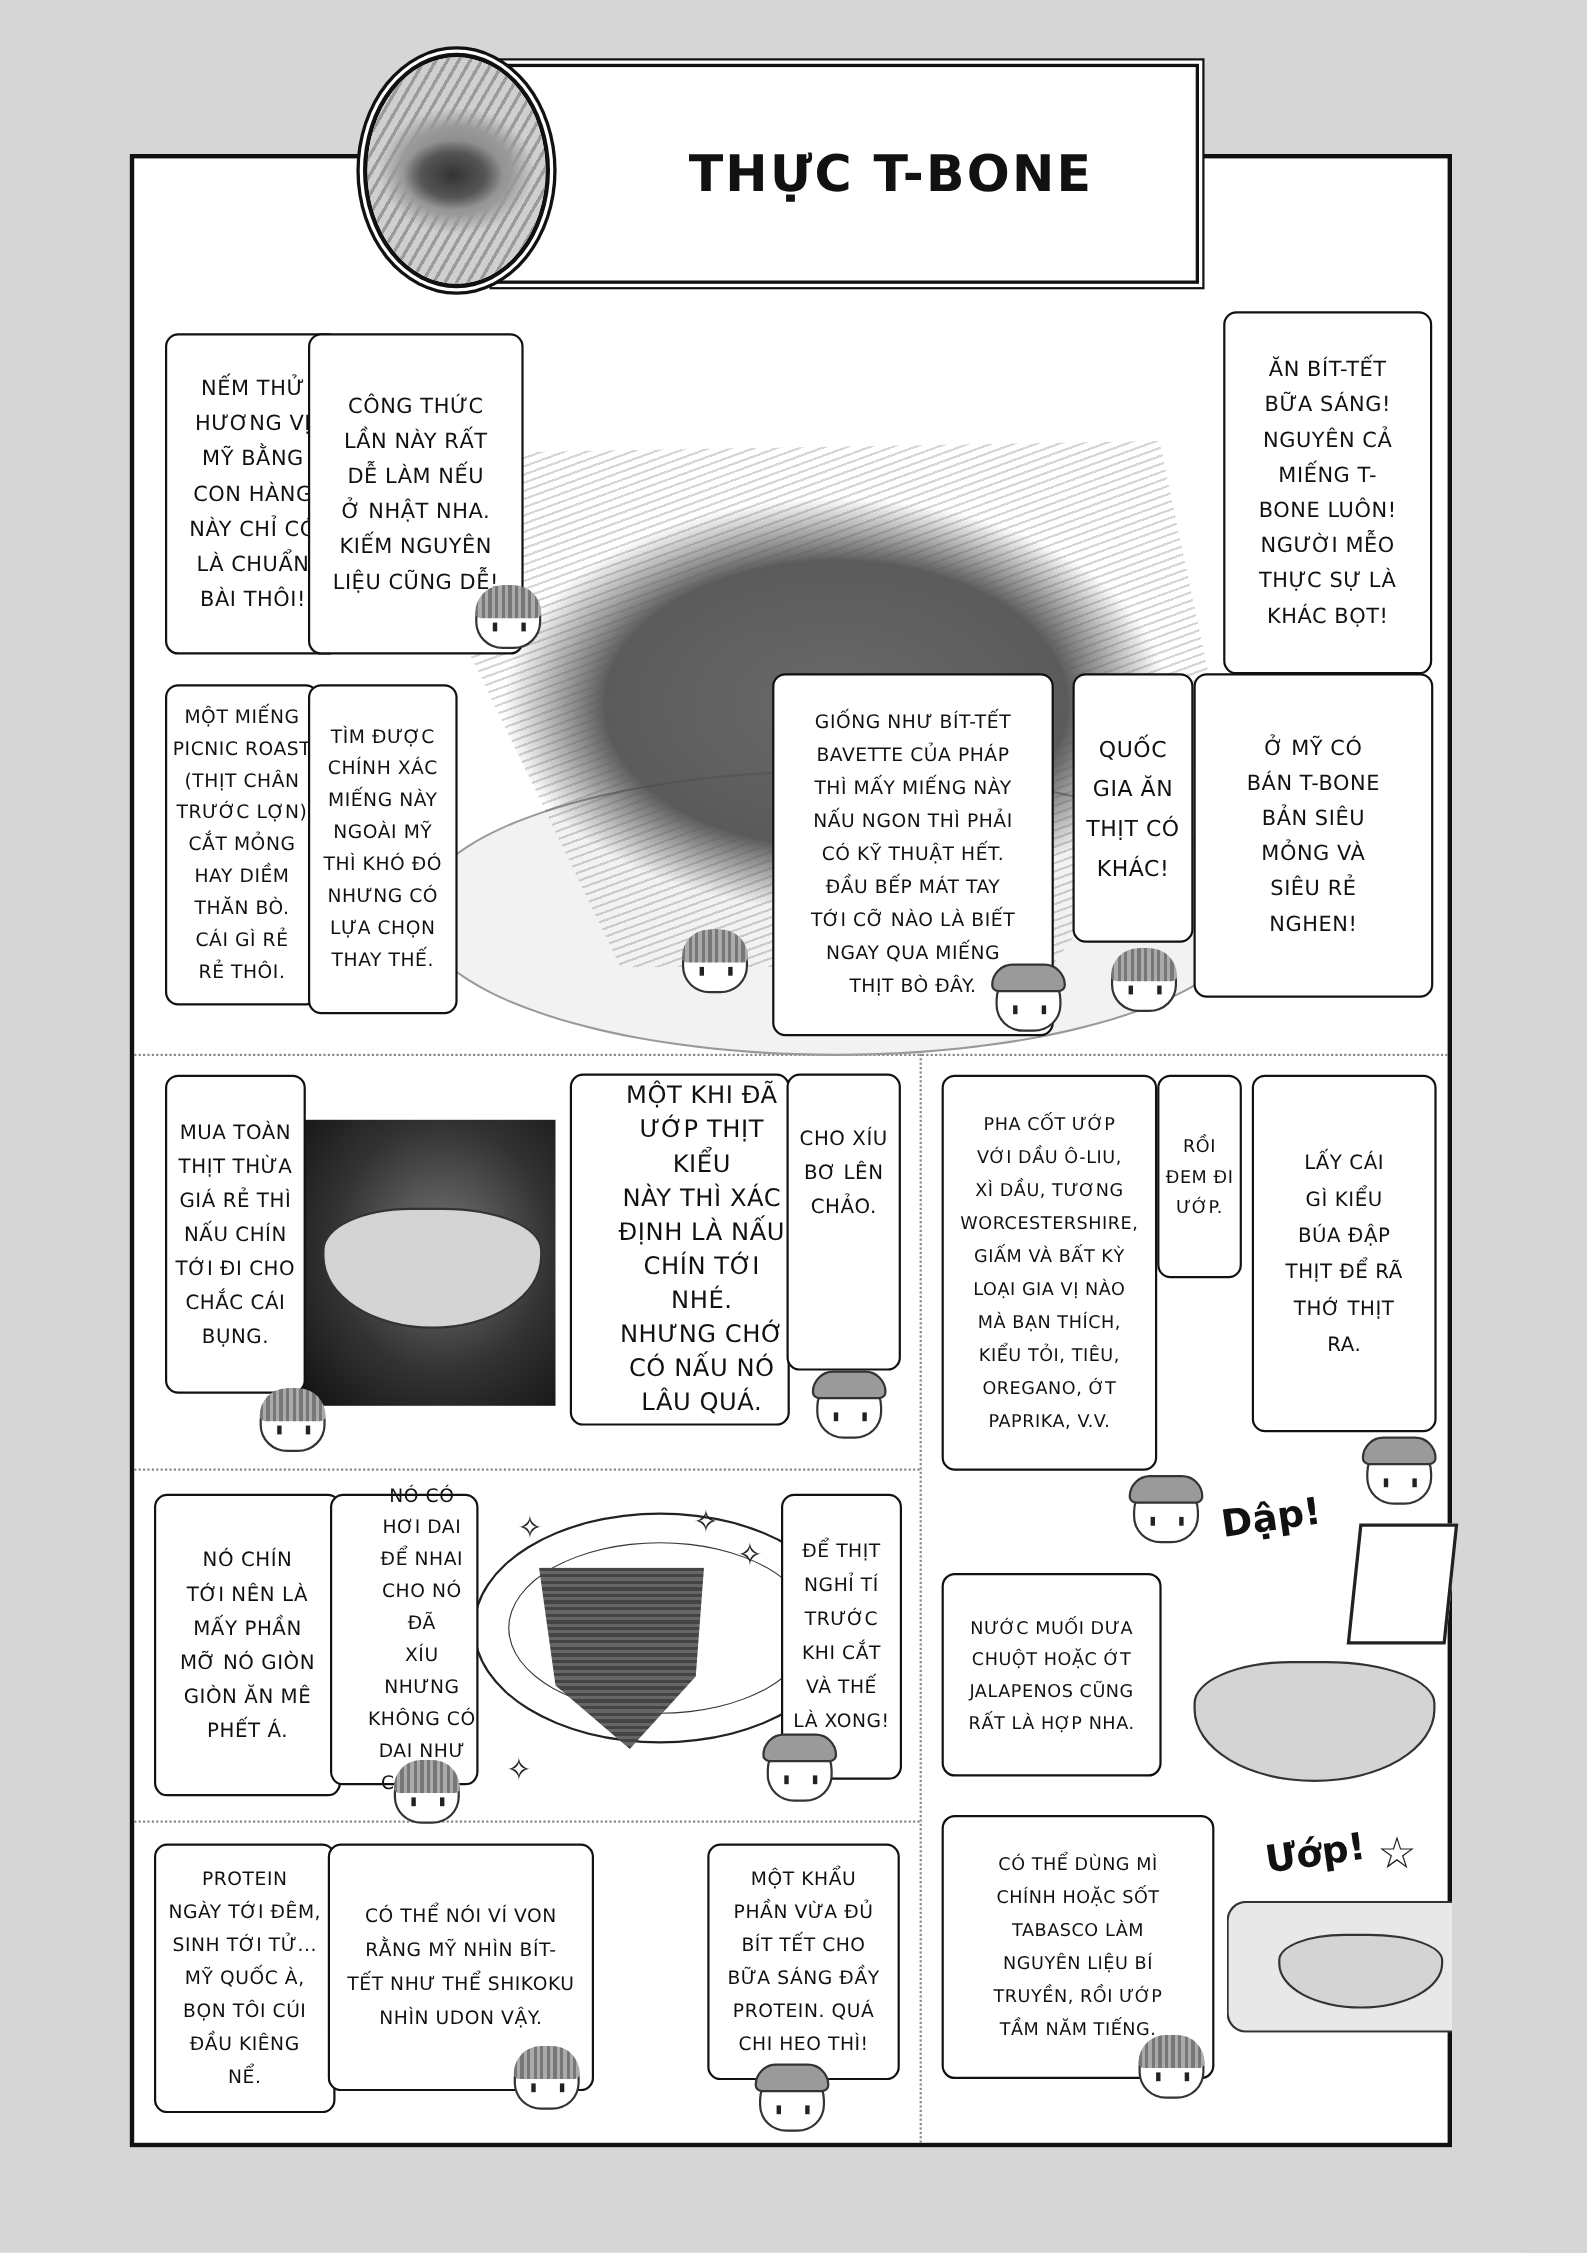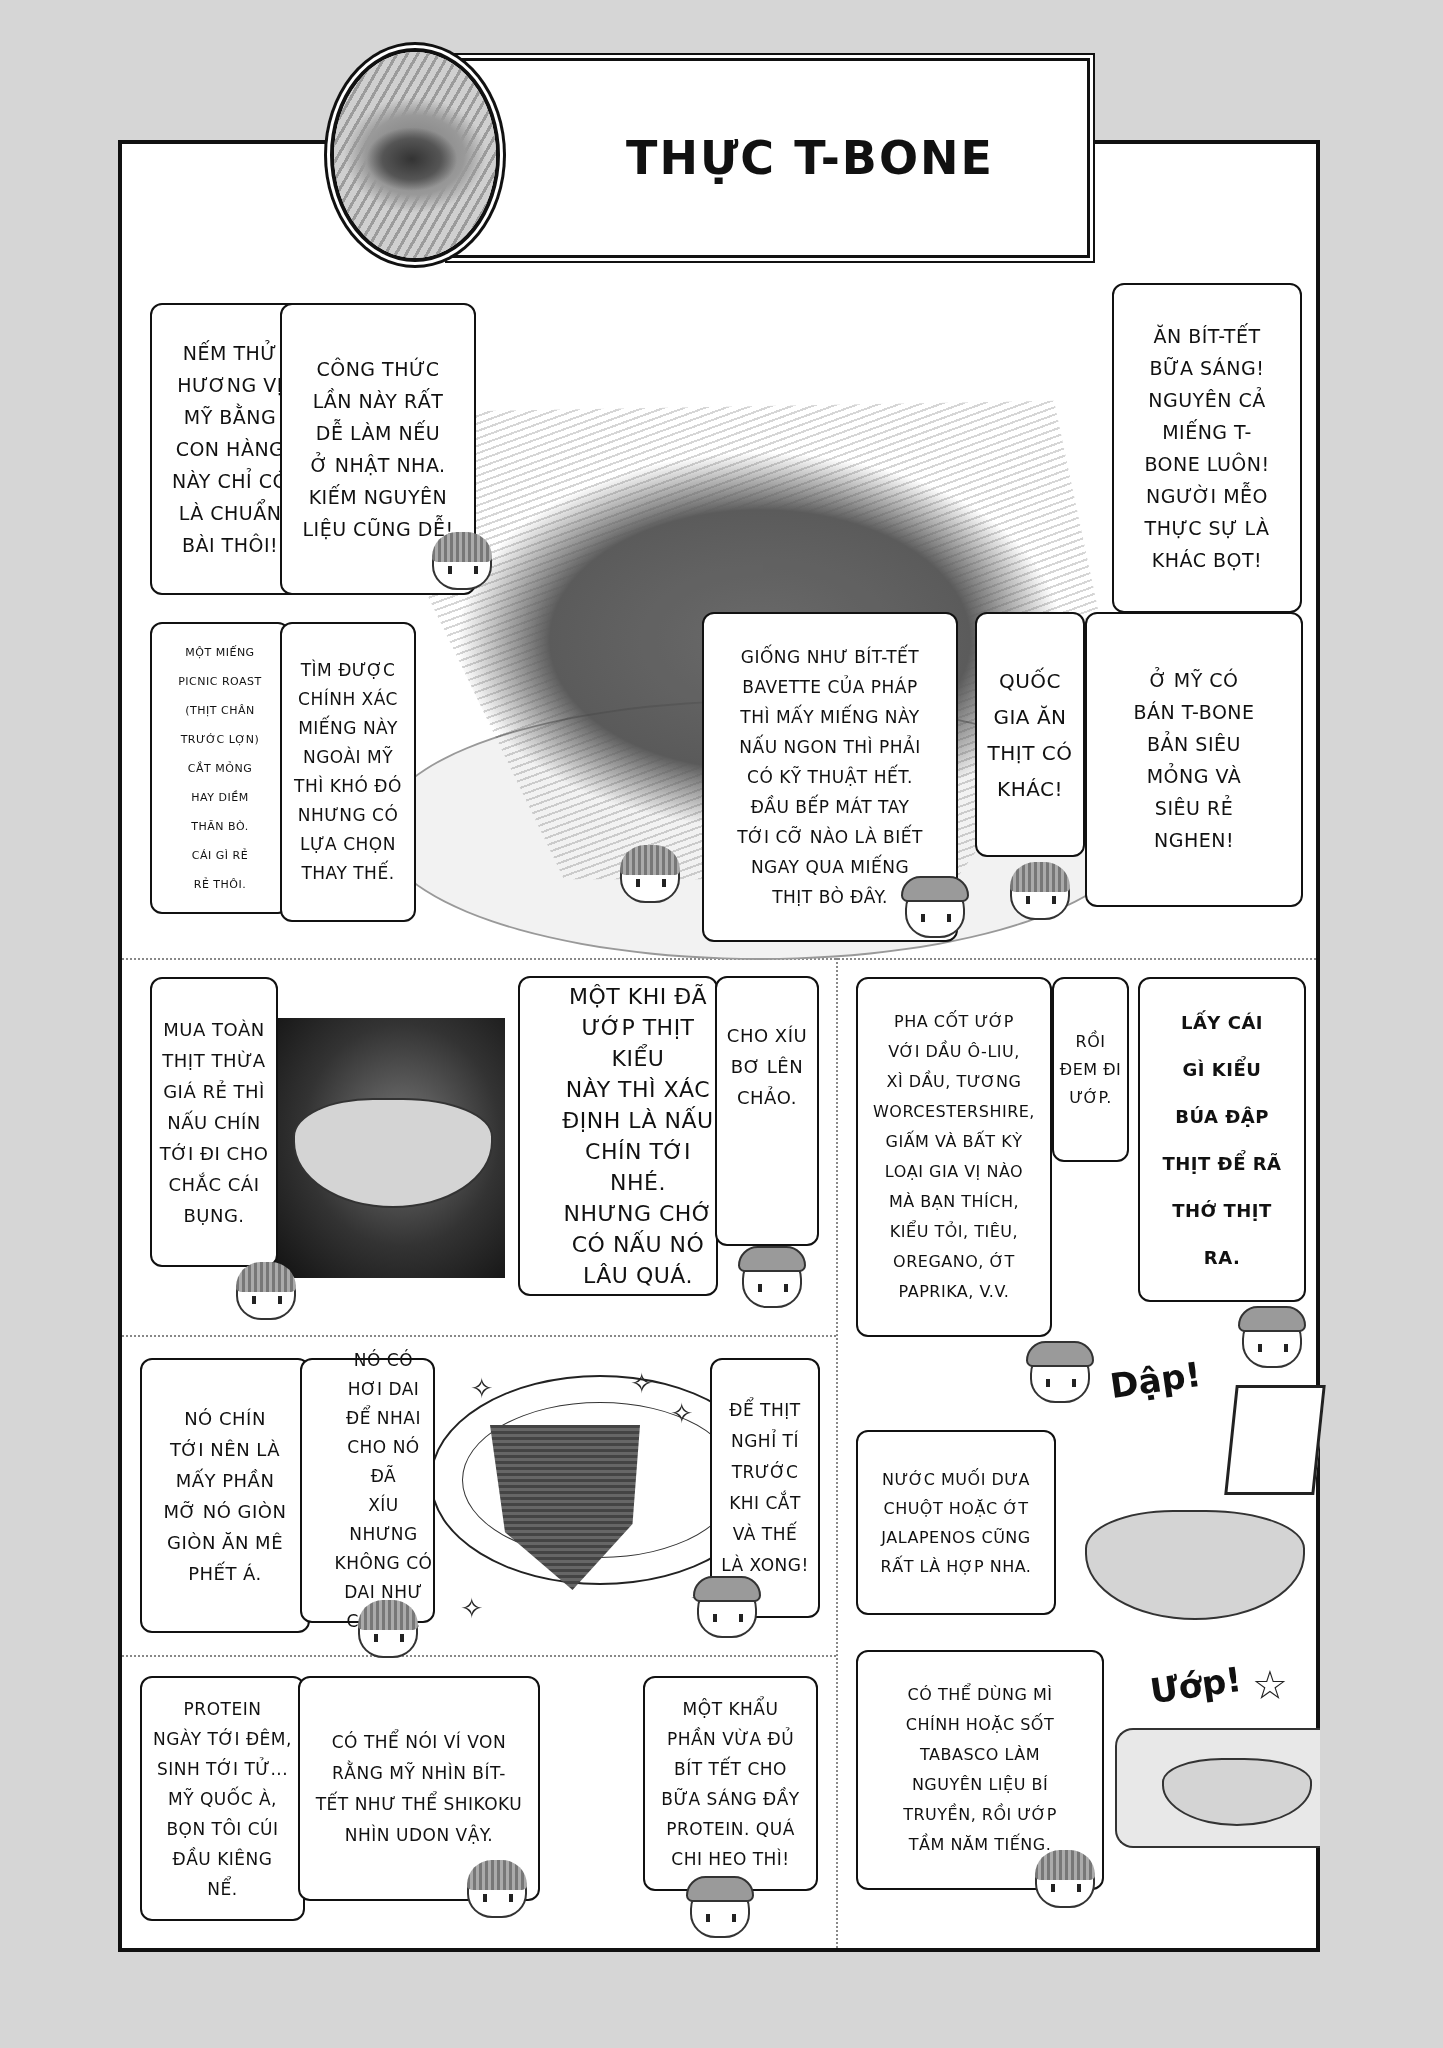--- a/index.html
+++ b/index.html
@@ -146,21 +146,21 @@
   <div class="bubble-text">ĂN BÍT-TẾT
 BỮA SÁNG!
 NGUYÊN CẢ
 MIẾNG T-
 BONE LUÔN!
 NGƯỜI MỄO
 THỰC SỰ LÀ
 KHÁC BỌT!</div>
 </div>
 <div class="bubble" style="left:150px; top:622px; width:140px; height:292px;">
-  <div class="bubble-text" style="font-size:11px; line-height:29px;">MỘT MIẾNG
+  <div class="bubble-text" style="font-size:17px; line-height:29px;">MỘT MIẾNG
 PICNIC ROAST
 (THỊT CHÂN
 TRƯỚC LỢN)
 CẮT MỎNG
 HAY DIỀM
 THĂN BÒ.
 CÁI GÌ RẺ
 RẺ THÔI.</div>
 </div>
 <div class="bubble" style="left:280px; top:622px; width:136px; height:300px;">
@@ -327,21 +327,21 @@
 KIỂU TỎI, TIÊU,
 OREGANO, ỚT
 PAPRIKA, V.V.</div>
 </div>
 <div class="bubble" style="left:1052px; top:977px; width:77px; height:185px;">
   <div class="bubble-text" style="font-size:16px; line-height:28px;">RỒI
 ĐEM ĐI
 ƯỚP.</div>
 </div>
 <div class="bubble" style="left:1138px; top:977px; width:168px; height:325px;">
-  <div class="bubble-text" style="font-size:18px; line-height:47px;font-weight:bold;">LẤY CÁI
+  <div class="bubble-text" style="font-size:18px; line-height:33px;">LẤY CÁI
 GÌ KIỂU
 BÚA ĐẬP
 THỊT ĐỂ RÃ
 THỚ THỊT
 RA.</div>
 </div>
 <div class="chibi hat" style="left:1030px; top:1345px;">
     <div class="eyes"></div>
   </div>
 <div class="chibi hat" style="left:1242px; top:1310px;">

